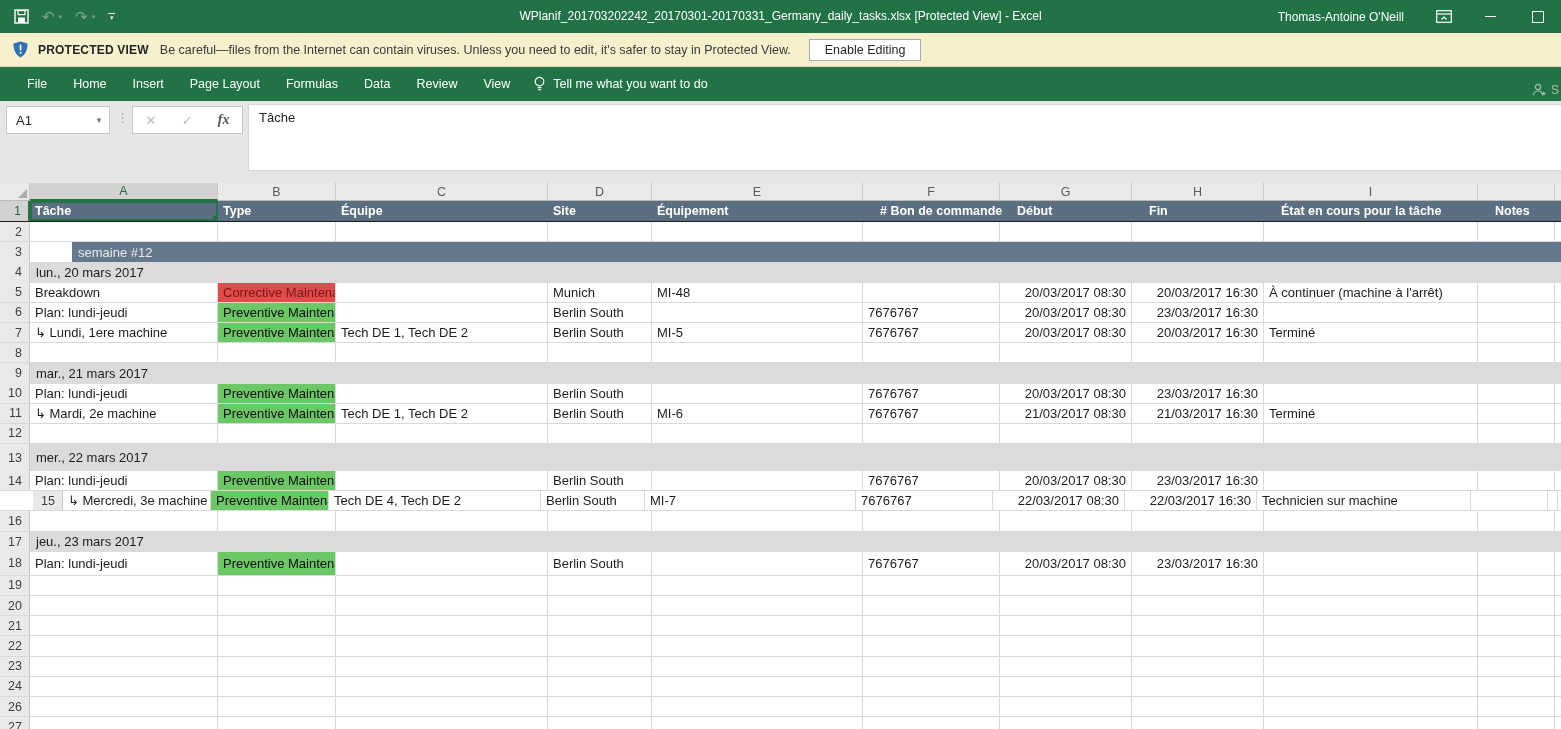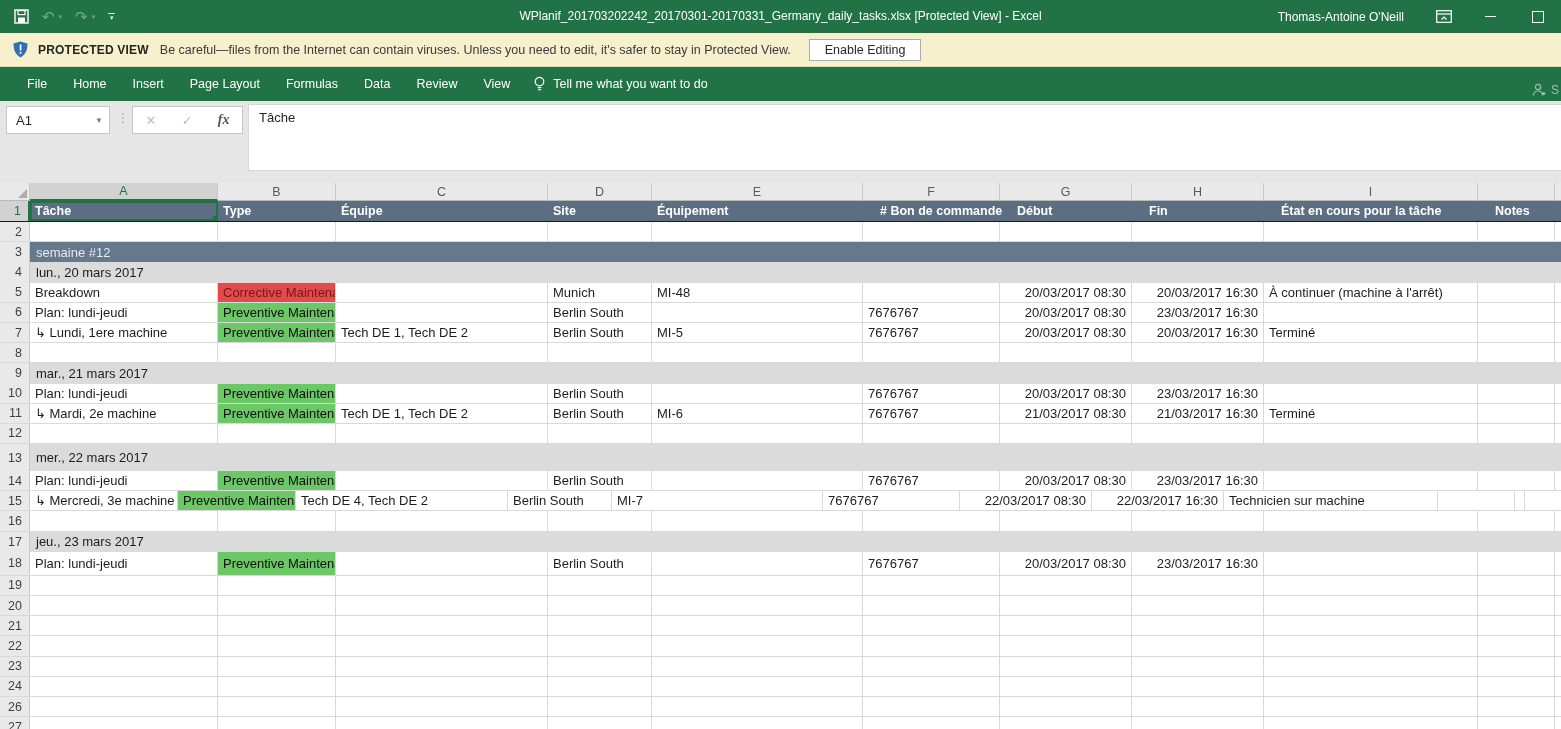--- a/index.html
+++ b/index.html
@@ -79,21 +79,21 @@
        align-items:center;justify-content:flex-end;padding-right:7px;}
   .gut.sel{background:#D2D2D2;border-right:2px solid var(--green);color:var(--green);}
   .cell{flex:none;box-sizing:border-box;border-right:1px solid var(--gridline);
         overflow:hidden;white-space:nowrap;display:flex;align-items:center;
         padding:0 4px 0 5px;font-size:13px;color:#1d1d1d;}
   .cell.r{justify-content:flex-end;padding-right:5px;}
   .row.hdr{background:var(--slate1);border-bottom:1px solid #1b1b1b;}
   .row.hdr .cell{border-right:none;color:#fff;font-weight:bold;font-size:12.5px;}
   .band{flex:1;display:flex;align-items:center;padding-left:6px;font-size:13px;
         overflow:hidden;white-space:nowrap;}
-  .band.slate{background:var(--slate2);color:#E7EAEE;}
+  .band.slate{background:var(--slate2);color:#E7EAEE;margin-left:42px;}
   .band.day{background:var(--dayband);color:#1d1d1d;}
   .row.bandrow{border-bottom:none;}
   .cell.red{background:var(--redfill);color:var(--redtext);}
   .cell.green{background:var(--greenfill);color:#0e0e0e;}
   .cell.a1{position:relative;box-shadow:inset 0 0 0 2px var(--green);}
   .cell.a1::after{content:"";position:absolute;right:0;bottom:0;width:5px;height:5px;
         background:var(--green);}
   svg{display:block;}
 </style>
 </head>
@@ -364,21 +364,21 @@
           <div class="cell" style="width: 212px;"></div>
           <div class="cell" style="width: 104px;">Berlin South</div>
           <div class="cell" style="width: 211px;"></div>
           <div class="cell" style="width: 137px;">7676767</div>
           <div class="cell r" style="width: 132px;">20/03/2017 08:30</div>
           <div class="cell r" style="width: 132px;">23/03/2017 16:30</div>
           <div class="cell" style="width: 214px;"></div>
           <div class="cell" style="width: 77px;"></div>
           <div class="cell" style="width: 8px;"></div>
         </div>
-        <div class="row" style="height: 20.2px;">
+        <div class="row" style="height: 20.2px; padding-left: 33px;">
           <div class="gut">15</div>
           <div class="cell" style="width: 148px;">↳ Mercredi, 3e machine (+re</div>
           <div class="cell green" style="width: 118px;">Preventive Maintenance</div>
           <div class="cell" style="width: 212px;">Tech DE 4, Tech DE 2</div>
           <div class="cell" style="width: 104px;">Berlin South</div>
           <div class="cell" style="width: 211px;">MI-7</div>
           <div class="cell" style="width: 137px;">7676767</div>
           <div class="cell r" style="width: 132px;">22/03/2017 08:30</div>
           <div class="cell r" style="width: 132px;">22/03/2017 16:30</div>
           <div class="cell" style="width: 214px;">Technicien sur machine</div>

